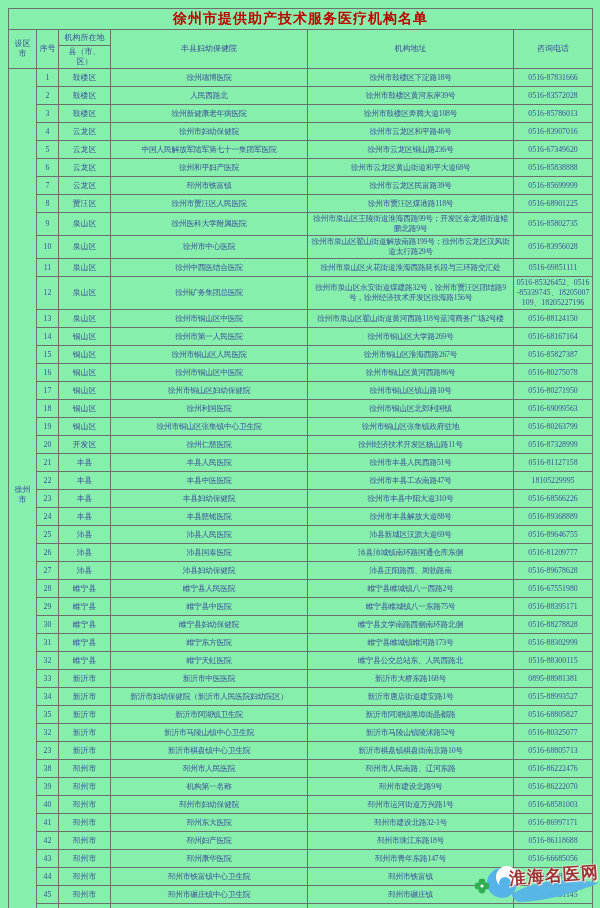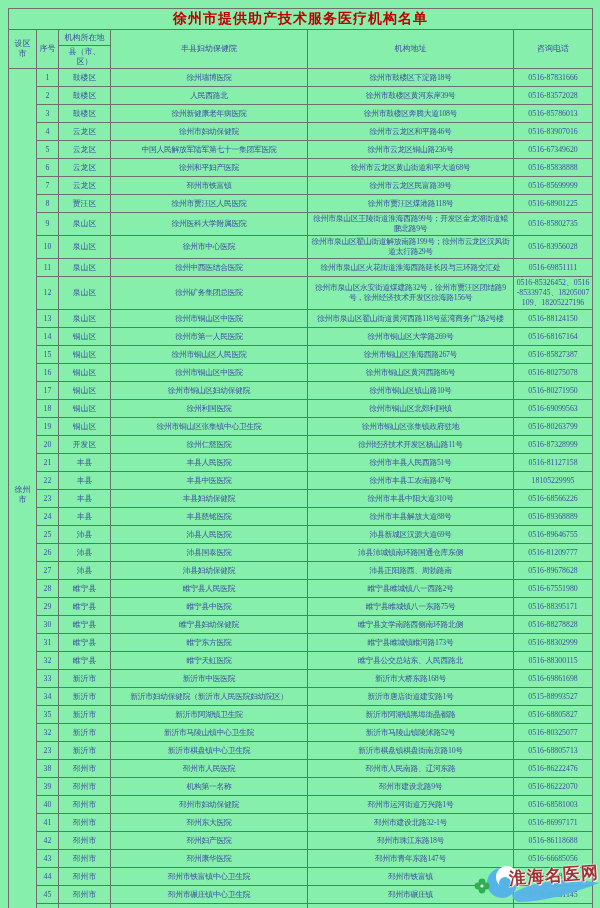--- a/index.html
+++ b/index.html
@@ -283,21 +283,21 @@
       <td class="c-district">睢宁县</td>
       <td class="c-name">睢宁天虹医院</td>
       <td class="c-address">睢宁县公交总站东、人民西路北</td>
       <td class="c-phone">0516-88300115</td>
     </tr>
         <tr class="data-row">
       <td class="c-no">33</td>
       <td class="c-district">新沂市</td>
       <td class="c-name">新沂市中医医院</td>
       <td class="c-address">新沂市大桥东路168号</td>
-      <td class="c-phone">0516-69861698</td>
+      <td class="c-phone">0895-88981381</td>
     </tr>
         <tr class="data-row">
       <td class="c-no">34</td>
       <td class="c-district">新沂市</td>
       <td class="c-name">新沂市妇幼保健院（新沂市人民医院妇幼院区）</td>
       <td class="c-address">新沂市唐店街道建安路1号</td>
       <td class="c-phone">0515-88993527</td>
     </tr>
         <tr class="data-row">
       <td class="c-no">35</td>

